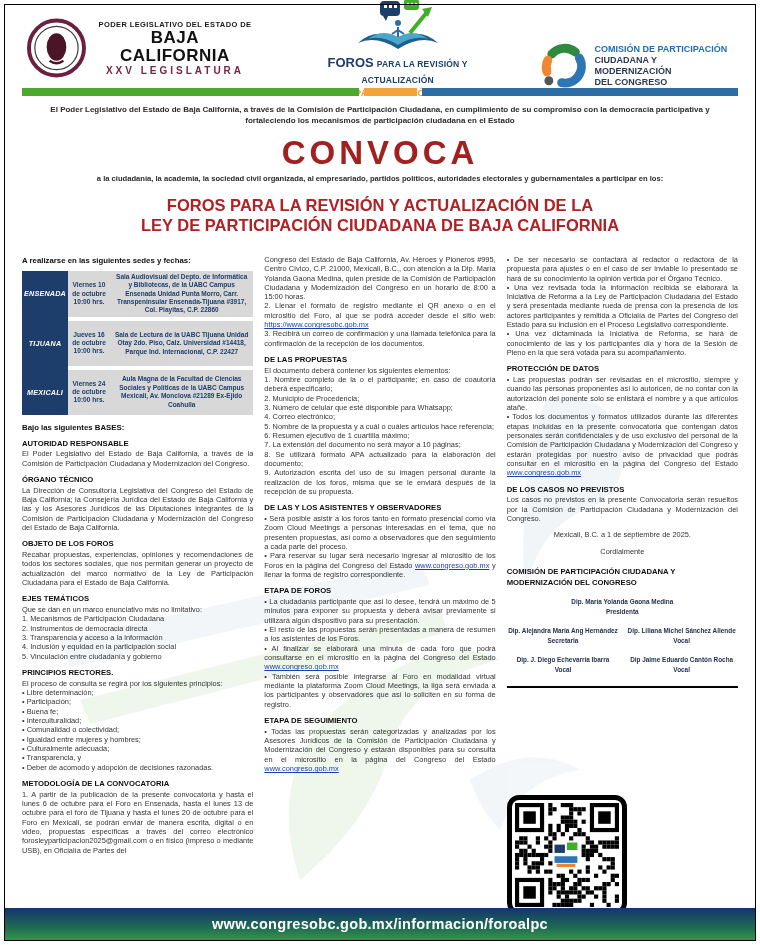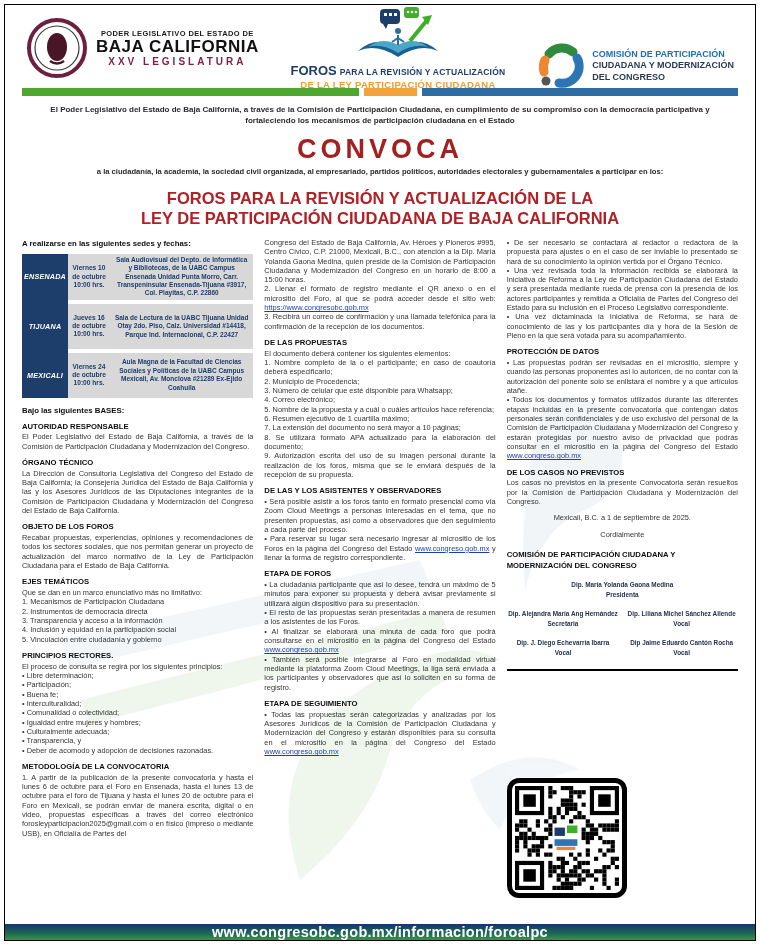--- a/index.html
+++ b/index.html
@@ -2,21 +2,21 @@
 <html style="--red: #a2201f; --titlered: #b02126; --maroon: #7b2346; --navy: #1d3d6b; --green: #4ea72e; --orange: #f2a33c; --blue: #2e6da4;"><head>
 <meta charset="utf-8">
 <style>
   html,body{margin:0;padding:0;background:#fff;}
   .page{position:relative;width:760px;height:945px;background:#fff;overflow:hidden;
         font-family:"Liberation Sans",sans-serif;color:#333;}
   .frame{position:absolute;inset:4px;border:1.6px solid #000;pointer-events:none;z-index:5;}
 
   
   .header{position:relative;z-index:2;display:flex;align-items:center;justify-content:space-between;
-          padding:12px 26px 4px 26px;height:88px;box-sizing:border-box;}
+          padding:12px 26px 4px 26px;height:88px;box-sizing:border-box;gap:37px;}
   .logo-left{display:flex;align-items:center;gap:8px;}
   .ll-text{text-align:center;}
   .ll-1{font-size:7.5px;font-weight:bold;color:#1a1a1a;letter-spacing:.4px;}
   .ll-2{font-size:17px;font-weight:800;color:#111;letter-spacing:.5px;line-height:1.05;}
   .ll-3{font-size:10px;font-weight:800;color:#7b2346;letter-spacing:3px;}
   .logo-center{text-align:center;line-height:1;}
   .lc-tag1{font-size:8.5px;font-weight:800;color:#1d3d6b;letter-spacing:.2px;}
   .lc-word{font-size:13px;font-weight:800;color:#1d3d6b;margin-right:3px;}
   .lc-tag2{font-size:9.5px;font-weight:800;color:#f09c28;letter-spacing:.3px;margin-top:2px;}
   .logo-right{display:flex;align-items:center;gap:7px;margin-top:36px;}
@@ -27,25 +27,25 @@
   
   .tribar{display:flex;gap:5px;height:8px;margin:0 22px;position:relative;z-index:2;}
   .tb-green{flex:0 0 47%;background:var(--green,#4ea72e);}
   .tb-orange{flex:0 0 7.5%;background:var(--orange,#f2a33c);}
   .tb-blue{flex:1;background:var(--blue,#2e6da4);}
 
   
   .intro{position:relative;z-index:2;margin:9px 30px 0;text-align:center;
          font-size:8px;font-weight:bold;color:#2b2b2b;line-height:1.35;}
   .convoca{position:relative;z-index:2;text-align:center;margin:7px 8px 1px;
-           font-size:27px;font-weight:800;letter-spacing:4px;color:var(--red,#a2201f);}
+           font-size:33px;font-weight:800;letter-spacing:4px;color:var(--red,#a2201f);}
   .invite{position:relative;z-index:2;margin:2px 40px;text-align:center;
           font-size:7.6px;font-weight:bold;color:#2b2b2b;}
   .main-title{position:relative;z-index:2;text-align:center;color:var(--titlered,#b02126);
-              font-size:16.5px;font-weight:800;line-height:1.22;margin:12px 10px 10px;}
+              font-size:16.5px;font-weight:800;line-height:1.22;margin:12px 10px 20px;}
 
   
   .cols{position:relative;z-index:2;display:flex;gap:11px;padding:0 22px;height:664px;
         box-sizing:border-box;overflow:hidden;}
   .col{flex:1 1 0;font-size:7.4px;line-height:1.26;text-align:justify;overflow:hidden;}
   .col-right{display:flex;flex-direction:column;}
   .shead{font-weight:bold;font-size:7.7px;color:#0e0e0e;text-align:left;margin:0 0 1px;}
   .block{margin:0 0 7px;}
   .bp{margin:0;line-height:1.26;}
   .bp.center{text-align:center;}
@@ -73,21 +73,21 @@
   .sig-grid{display:grid;grid-template-columns:1fr 1fr;gap:11px 6px;text-align:center;margin-bottom:8px;}
   .sig-divider{border-top:2.5px solid #000;margin:4px 0 10px;}
 
   
   .register{display:flex;align-items:center;gap:4px;margin-top:auto;padding-bottom:4px;}
   .reg-label{color:#1d4f9e;font-weight:800;font-size:13.5px;line-height:1.12;text-align:center;flex:1;letter-spacing:.3px;}
   .qr-box{flex:0 0 auto;width:104px;height:104px;border:5px solid #000;border-radius:12px;
           background:#fff;padding:3px;box-sizing:content-box;}
 
   
-  .footer{position:absolute;left:5px;right:5px;bottom:5px;height:16px;z-index:4;
+  .footer{position:absolute;left:5px;right:5px;bottom:5px;height:32px;z-index:4;
           background:linear-gradient(180deg,#14356e 0%,#1e6b52 62%,#37964a 100%);
           display:flex;align-items:center;justify-content:center;}
   .footer-url{color:#fff;font-weight:800;font-size:14.5px;letter-spacing:.3px;}
 
   
   .watermark{position:absolute;inset:0;z-index:0;pointer-events:none;}
 </style>
 </head>
 <body>
 

